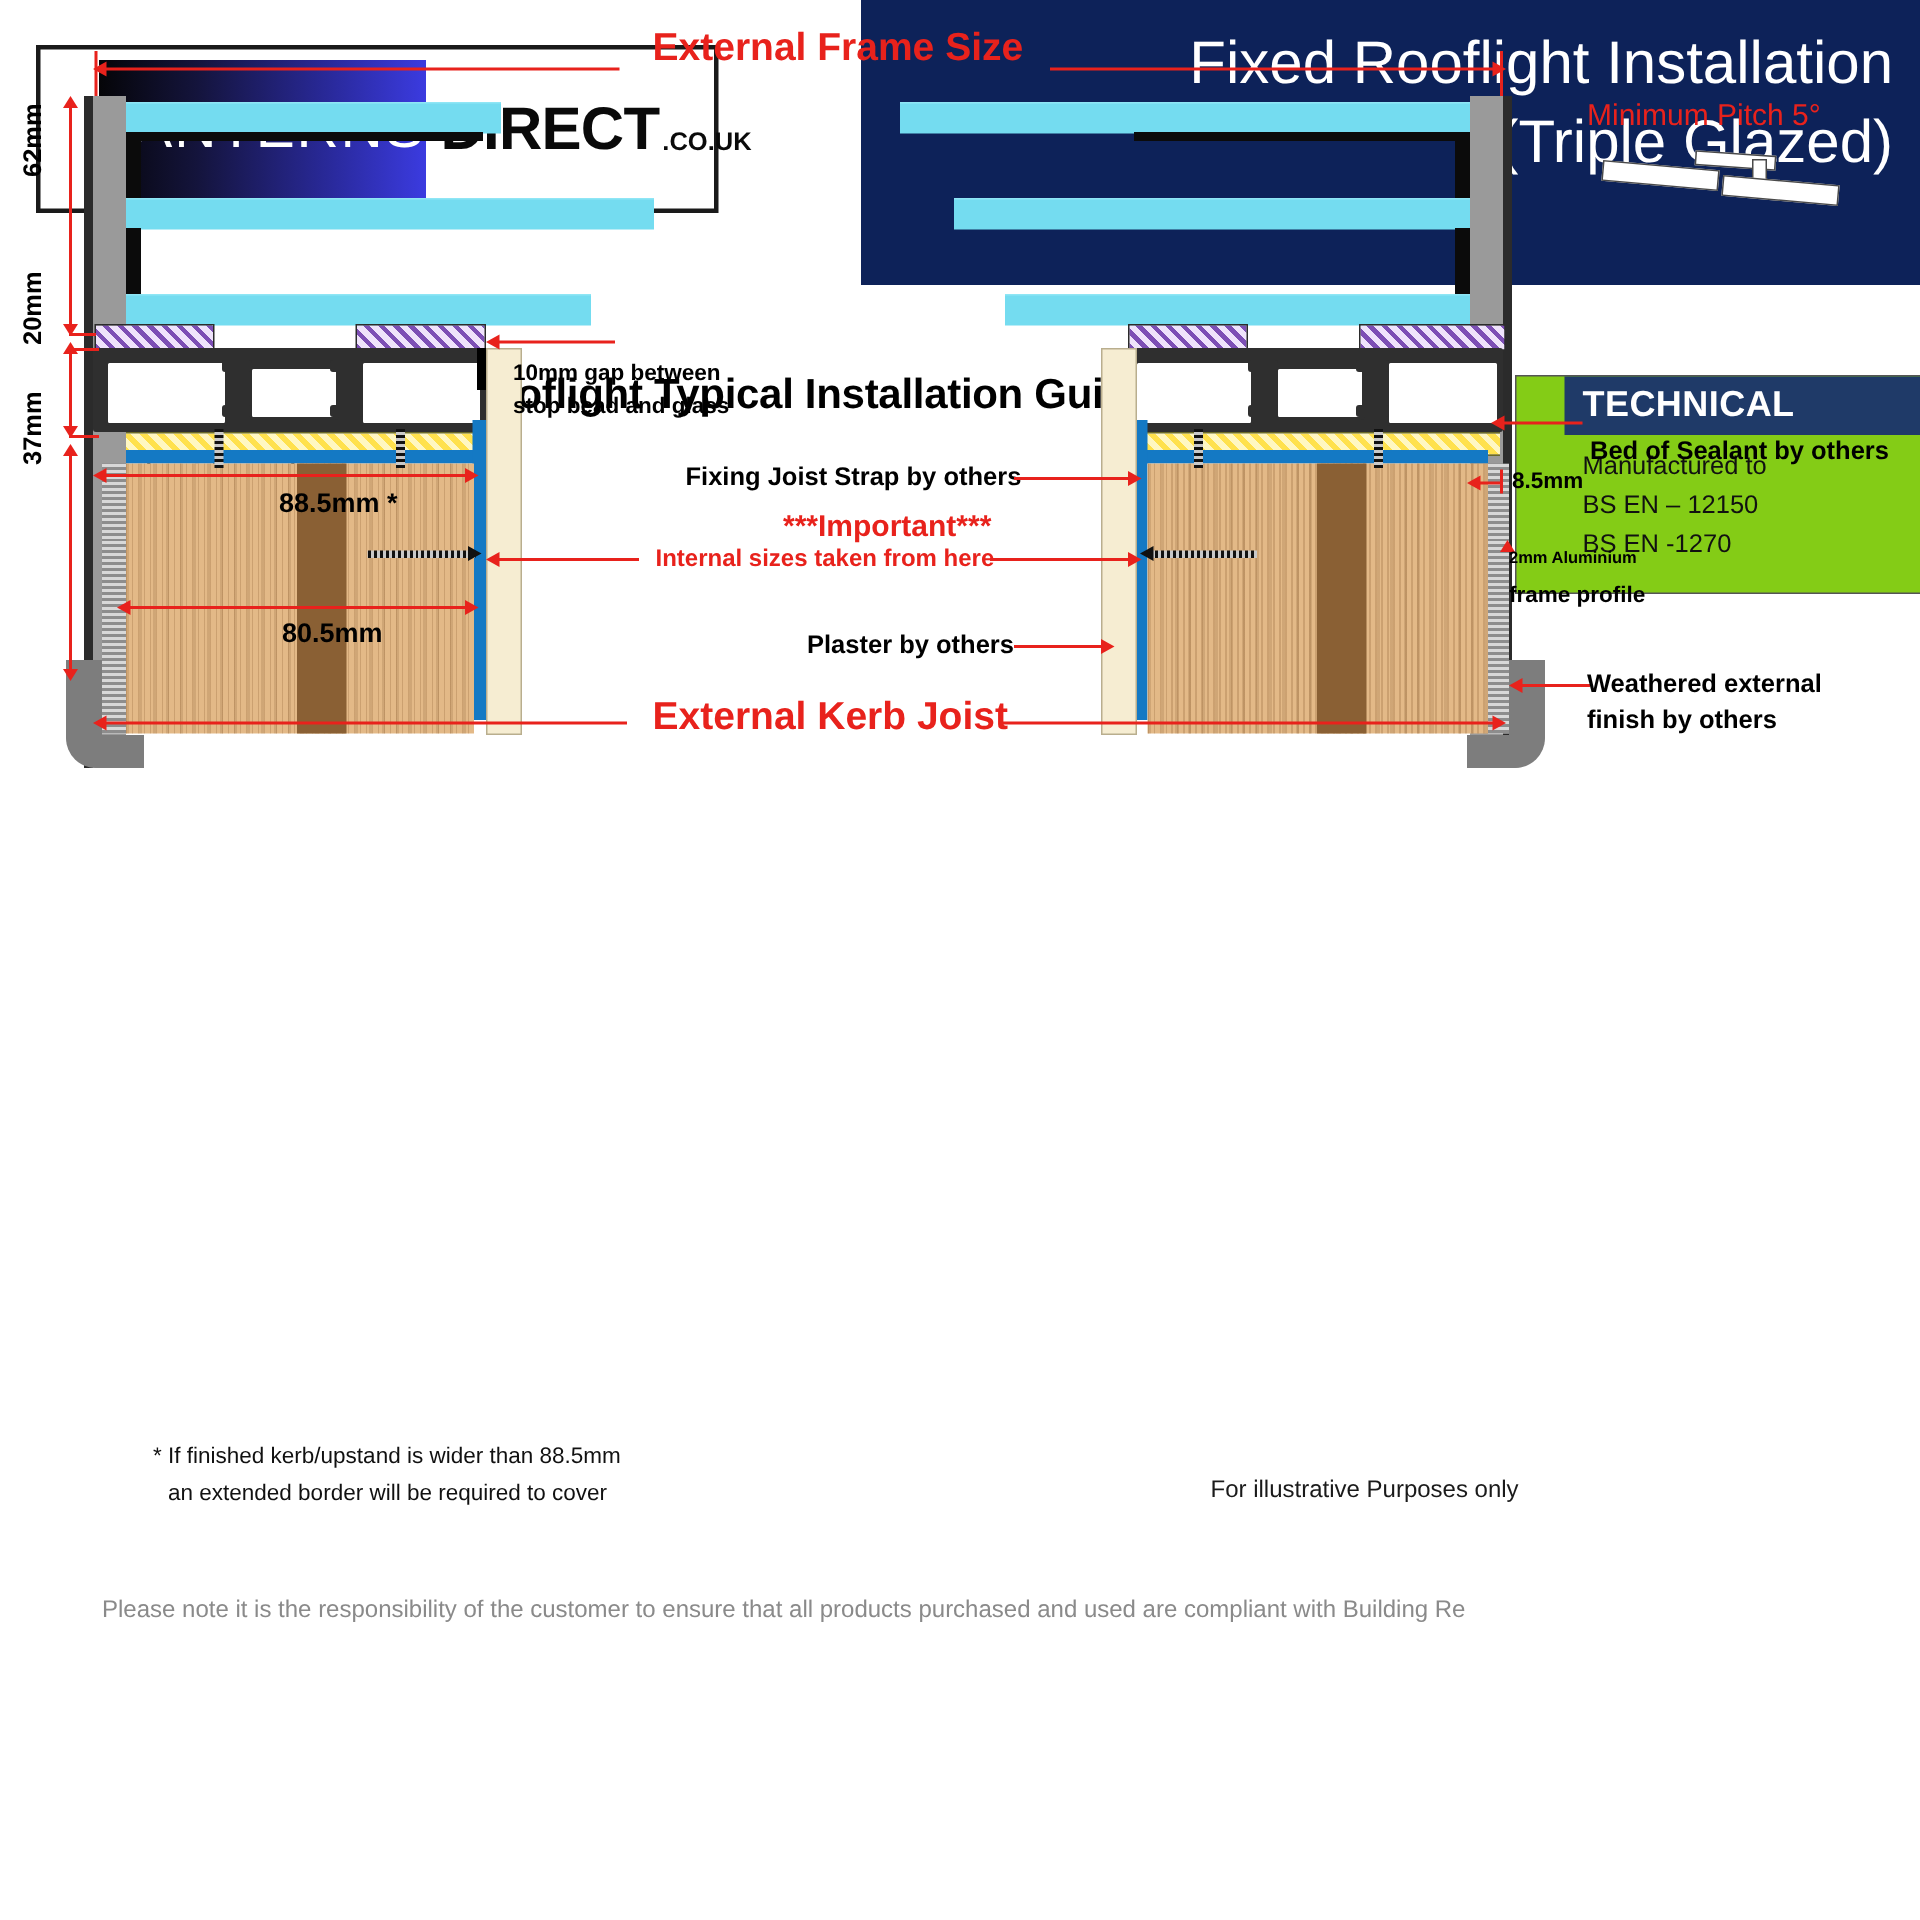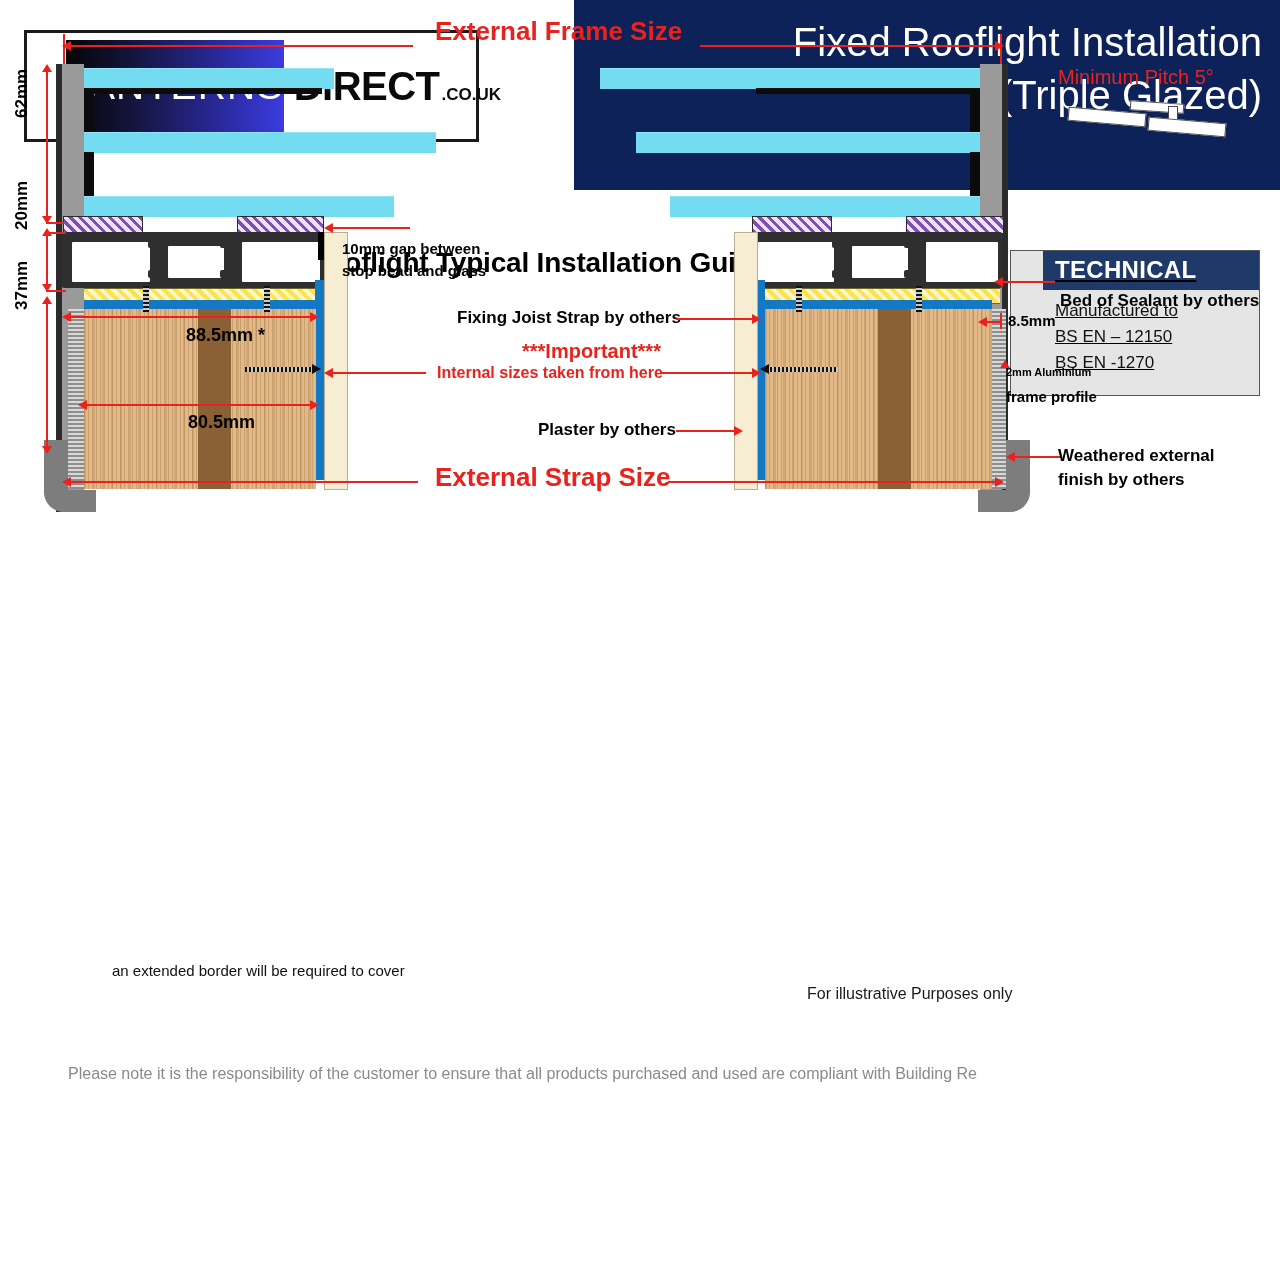--- a/index.html
+++ b/index.html
@@ -23,22 +23,22 @@
   #header-banner{left:574px;top:0;width:706px;height:190px;background:#0d2259;
                  box-sizing:border-box;padding:16px 18px 0 0;}
   .banner-line{color:#fff;text-align:right;font-size:40px;line-height:53px;
                font-weight:400;letter-spacing:0px;white-space:nowrap;}
 
   
   #main-title{left:24px;top:247px;font-size:28px;font-weight:bold;letter-spacing:-0.2px;}
   #sub-title{left:24px;top:305px;font-size:24px;font-weight:400;}
 
   
-  #tech-box{left:1010px;top:250px;width:250px;height:146px;border:1px solid #555;
-            box-sizing:border-box;background:#e5e5e5;text-decoration:underline;}
+  #tech-box{left:1010px;top:250px;width:271px;height:146px;border:1px solid #555;
+            box-sizing:border-box;background:#84cc16;}
   #tech-head{background:#1f3a68;color:#fff;font-size:24px;font-weight:bold;
              padding:5px 0 6px 12px;letter-spacing:0.3px;}
   #tech-body{padding:8px 0 0 12px;font-size:17px;line-height:26px;color:#111;}
 
   
   #diagram{left:0;top:430;width:1280px;height:560px;}
 
   
   .rline{position:absolute;background:#e8221c;height:2px;}
   .rvline{position:absolute;background:#e8221c;width:2px;}
@@ -250,21 +250,21 @@
   <div class="screw-v" style="left:796px;top:286px;width:6px;height:26px;"></div>
   <div class="screw-v" style="left:916px;top:286px;width:6px;height:26px;"></div>
   <div class="screw" style="left:766px;top:367px;width:72px;height:5px;"></div>
   <div class="arw arw-l" style="left:760px;top:364px;border-right-color:#111;"></div>
 
   <div class="weather" style="left:1006px;top:440px;width:24px;height:72px;border-bottom-right-radius:22px;"></div>
   <div class="weather" style="left:978px;top:490px;width:52px;height:22px;border-bottom-right-radius:20px;"></div>
 
   <div class="rline" style="left:68px;top:481px;width:350px;"></div>
   <div class="arw arw-l" style="left:62px;top:477px;"></div>
-  <div class="rtext" style="left:435px;top:462px;font-size:26px;">External Strap Size</div>
+  <div class="rtext" style="left:435px;top:462px;font-size:26px;">External Kerb Joist</div>
   <div class="rline" style="left:668px;top:481px;width:332px;"></div>
   <div class="arw arw-r" style="left:995px;top:477px;"></div>
 
   <div class="rline" style="left:330px;top:227px;width:80px;"></div>
   <div class="arw arw-l" style="left:324px;top:223px;"></div>
   <div class="btext" style="left:342px;top:240px;font-size:15px;">10mm gap between</div>
   <div class="btext" style="left:342px;top:262px;font-size:15px;">stop bead and glass</div>
 
   <div class="btext" style="left:457px;top:308px;font-size:17px;">Fixing Joist Strap by others</div>
   <div class="rline" style="left:676px;top:318px;width:80px;"></div>
@@ -303,18 +303,19 @@
   <div id="pitch-icon" style="left:1060px;top:100px;width:160px;height:40px;">
     <div class="pitch-bar" style="left:8px;top:10px;width:76px;height:12px;transform:rotate(5deg);"></div>
     <div class="pitch-bar" style="left:70px;top:2px;width:52px;height:8px;transform:rotate(4deg);"></div>
     <div class="pitch-bar" style="left:108px;top:6px;width:8px;height:18px;"></div>
     <div class="pitch-bar" style="left:88px;top:20px;width:76px;height:12px;transform:rotate(5deg);"></div>
   </div>
 
 </div>
 
 <div class="abs" id="footnote-star">
+  <div>* If finished kerb/upstand is wider than 88.5mm</div>
   <div style="padding-left:10px;">an extended border will be required to cover</div>
 </div>
 
 <div class="abs" id="illus-note">For illustrative Purposes only</div>
 
 <div class="abs" id="bottom-note">Please note it is the responsibility of the customer to ensure that all products purchased and used are compliant with Building Re</div>
 
 </body></html>

